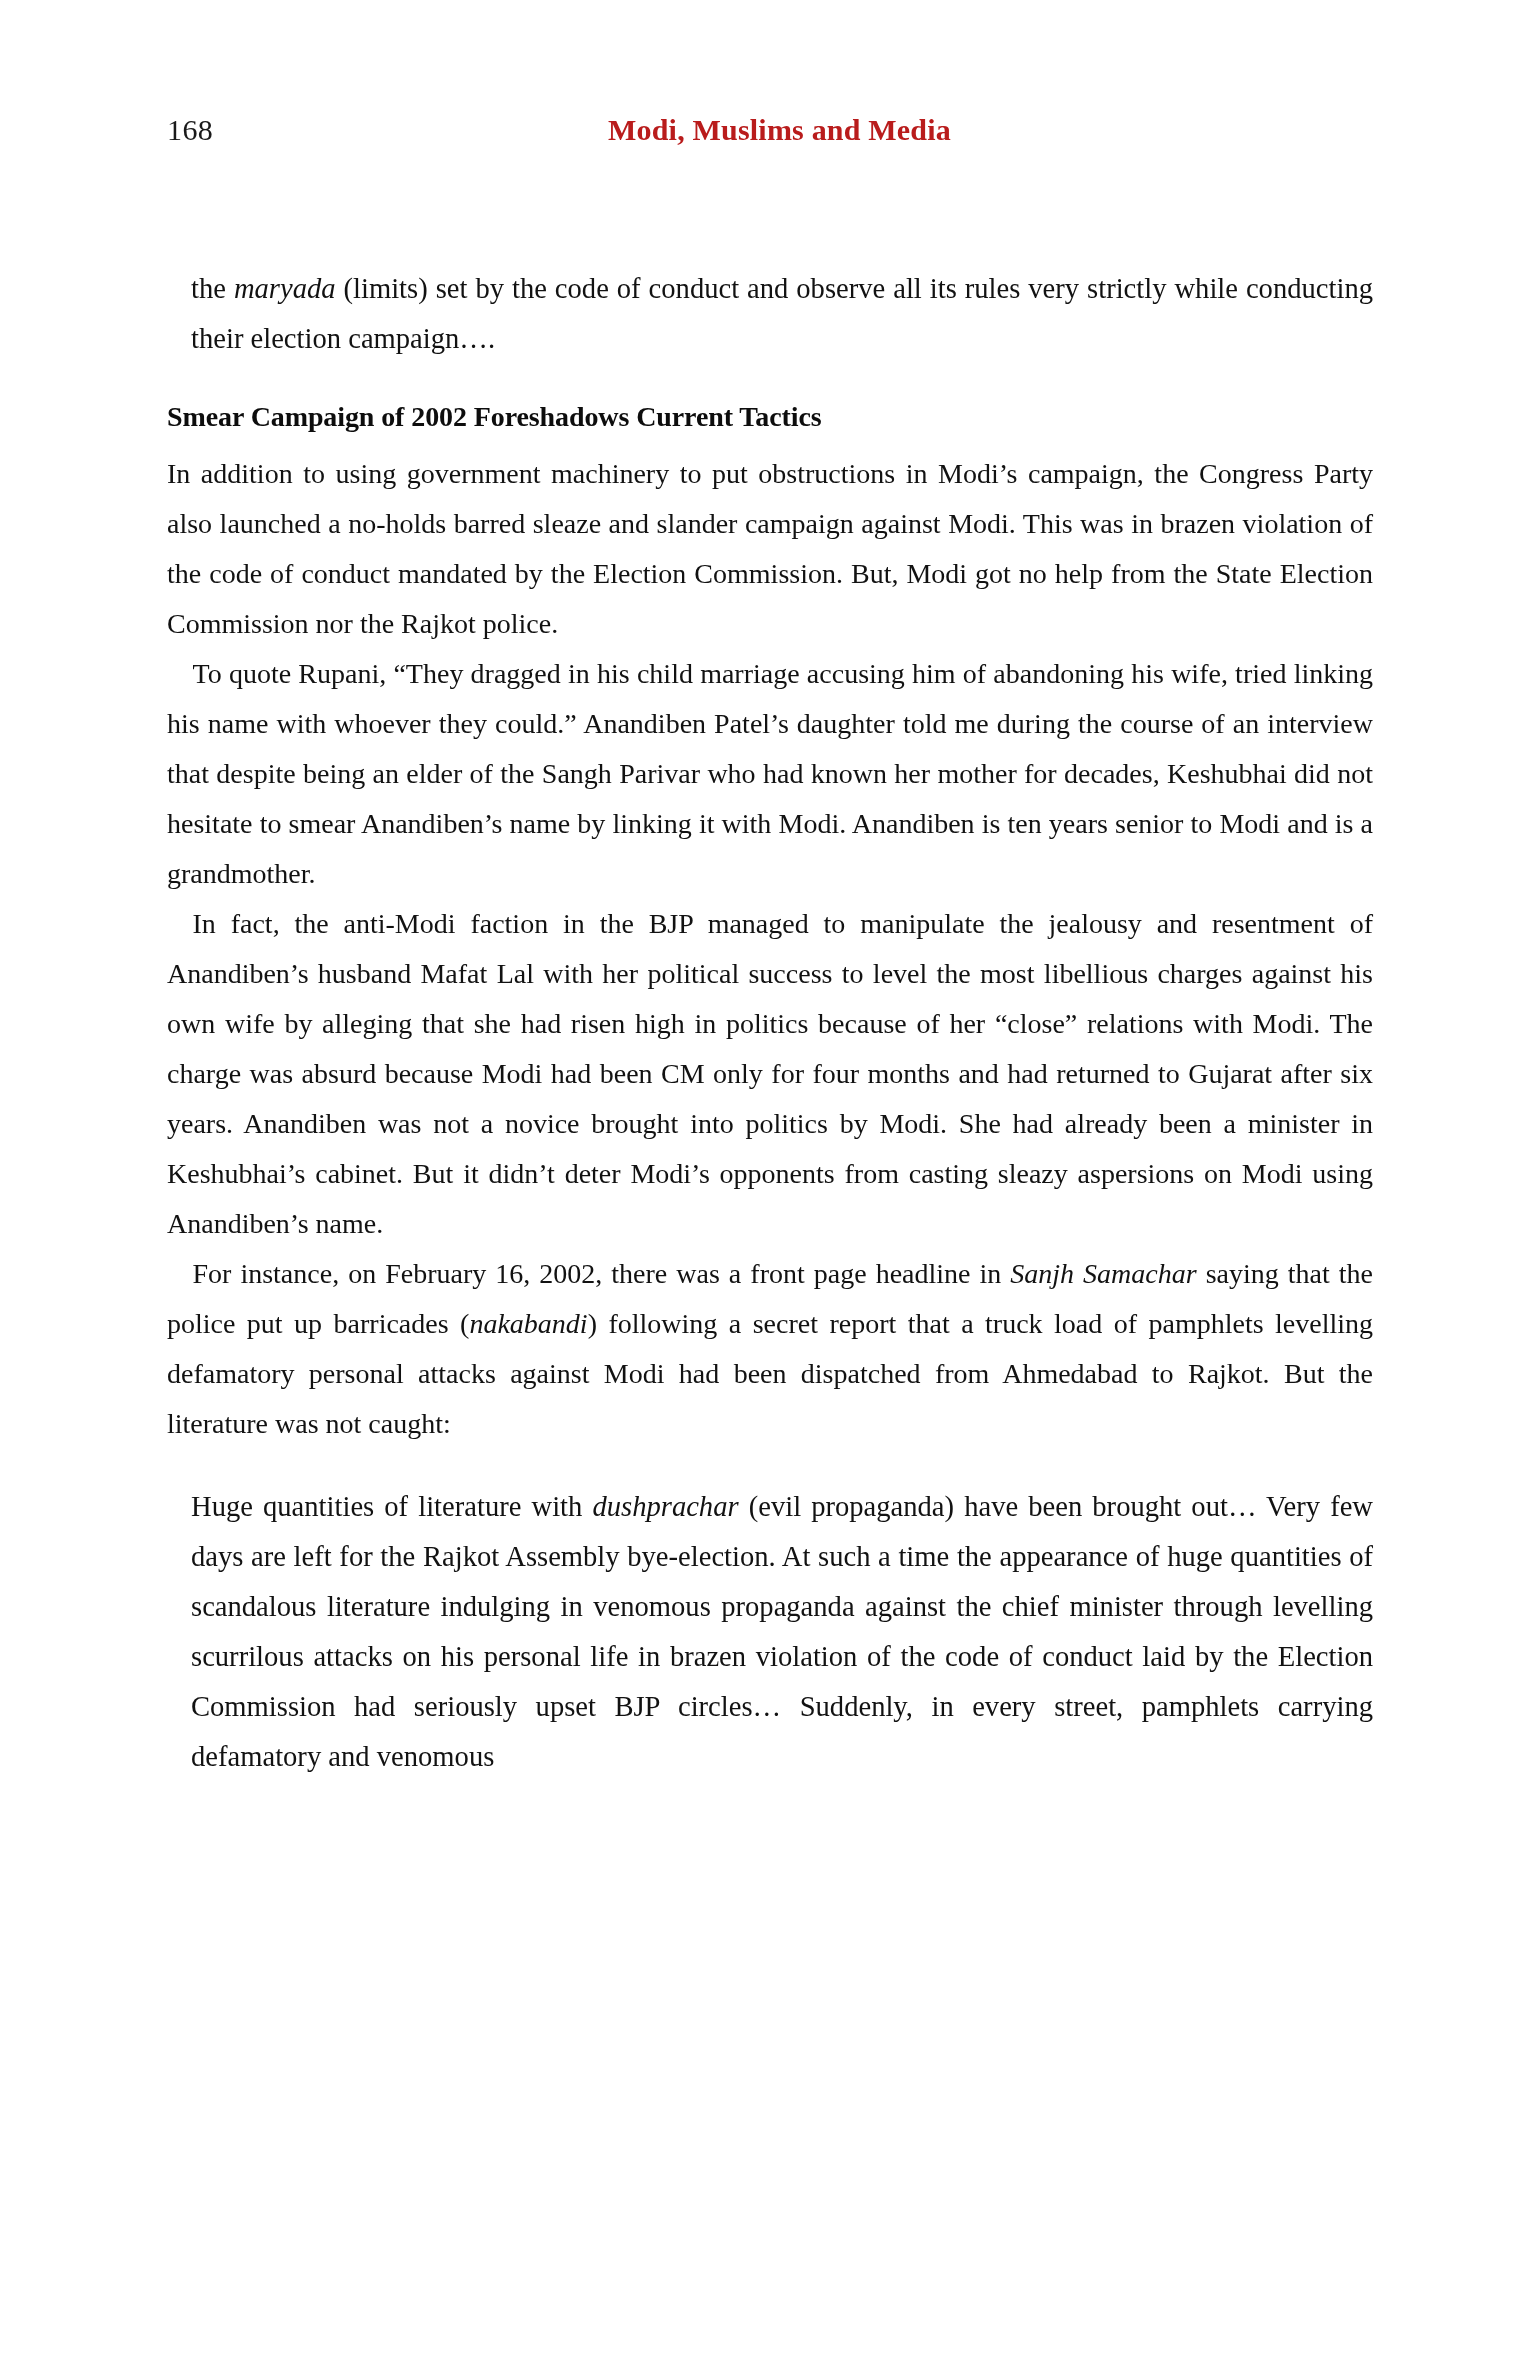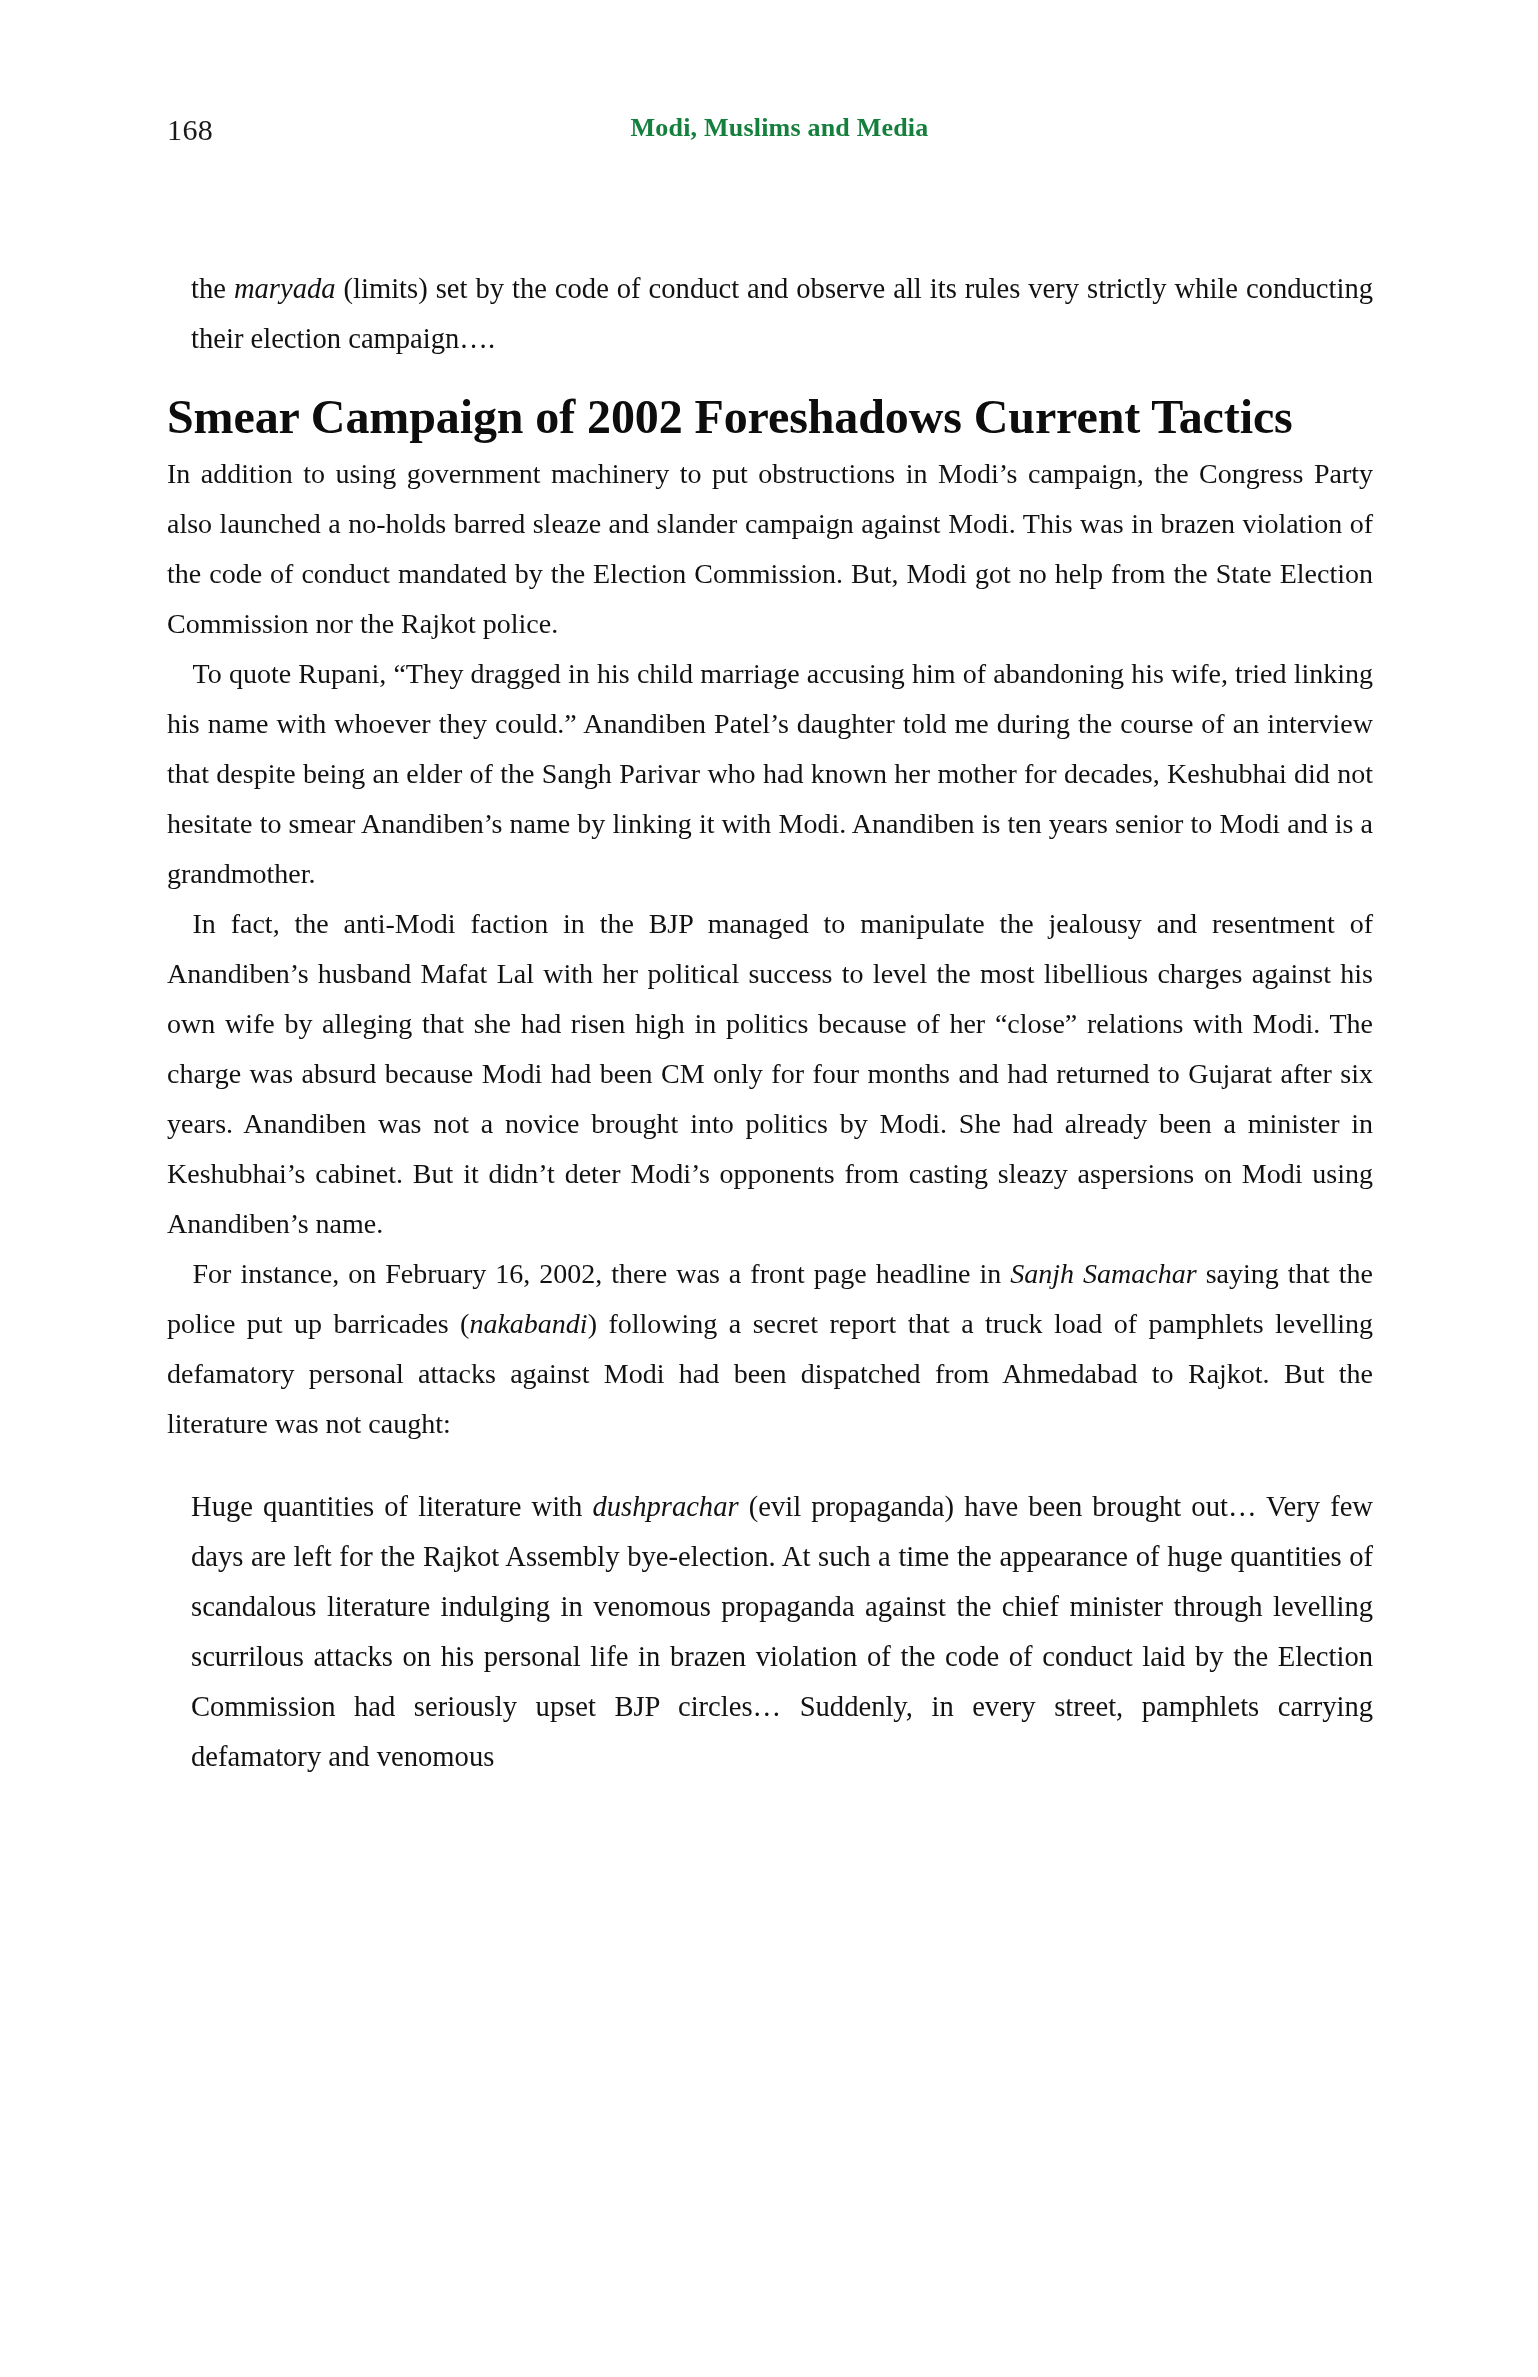--- a/index.html
+++ b/index.html
@@ -38,24 +38,24 @@
     font-size: 30px;
     letter-spacing: 0.4px;
     color: #1a1a1a;
   }
   .head-title {
     position: absolute;
     left: 0;
     top: 0;
     width: 1539px;
     text-align: center;
-    font-size: 26px;
+    font-size: 30px;
     font-weight: 700;
     letter-spacing: 0.2px;
-    color: #15803d;
+    color: #b91c1c;
     padding-left: 20px;
     box-sizing: border-box;
   }
 
   
   .textblock {
     position: absolute;
     left: 167px;
     top: 264px;
     width: 1206px;
@@ -74,21 +74,21 @@
     font-size: 28.6px;
     line-height: 50px;
     margin-left: 24px;
     width: 1182px;
   }
   p.indent { text-indent: 25.5px; }
   p.noindent { text-indent: 0; }
 
   .sect-head {
     margin: 0;
-    font-size: 48px;
+    font-size: 28px;
     font-weight: 700;
     line-height: 45px;
     letter-spacing: -0.1px;
     color: #0d0d0d;
     padding-top: 30px;
     padding-bottom: 9.8px;
     text-align: left;
   }
 
   .gap-before-extract { height: 33px; }

